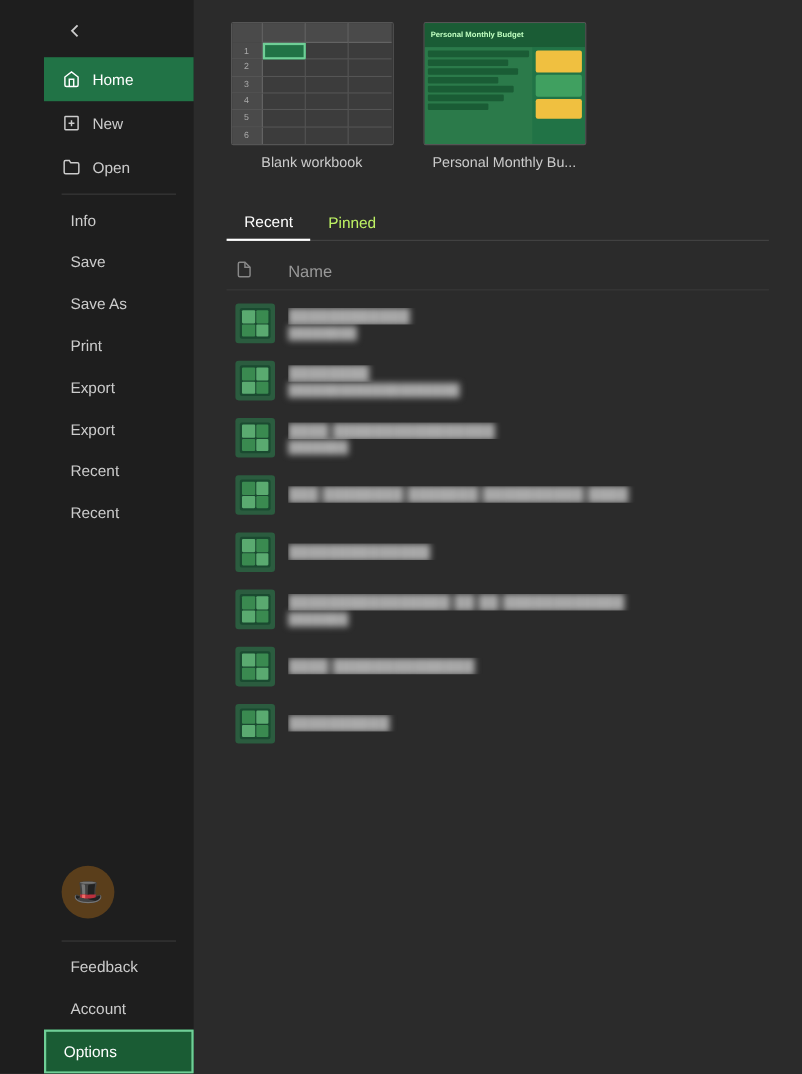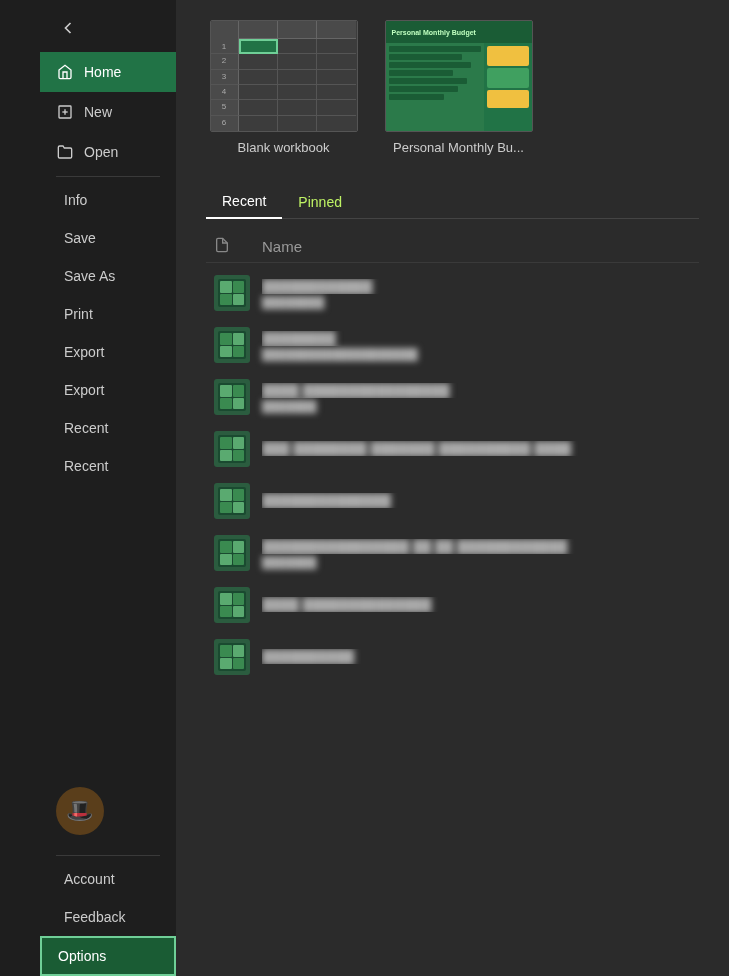--- a/index.html
+++ b/index.html
@@ -347,25 +347,25 @@
 
   <div class="sidebar-spacer"></div>
 
   <div class="sidebar-logo">
     <div class="logo-circle">🎩</div>
   </div>
 
   <div class="sidebar-divider"></div>
 
   <div class="sidebar-text-only">
+    <span>Feedback</span>
+  </div>
+
+  <div class="sidebar-text-only">
     <span>Account</span>
-  </div>
-
-  <div class="sidebar-text-only">
-    <span>Feedback</span>
   </div>
 
   <div class="sidebar-item highlighted">
     <span>Options</span>
   </div>
 
 </div>
 
 <div class="main-content">
 

